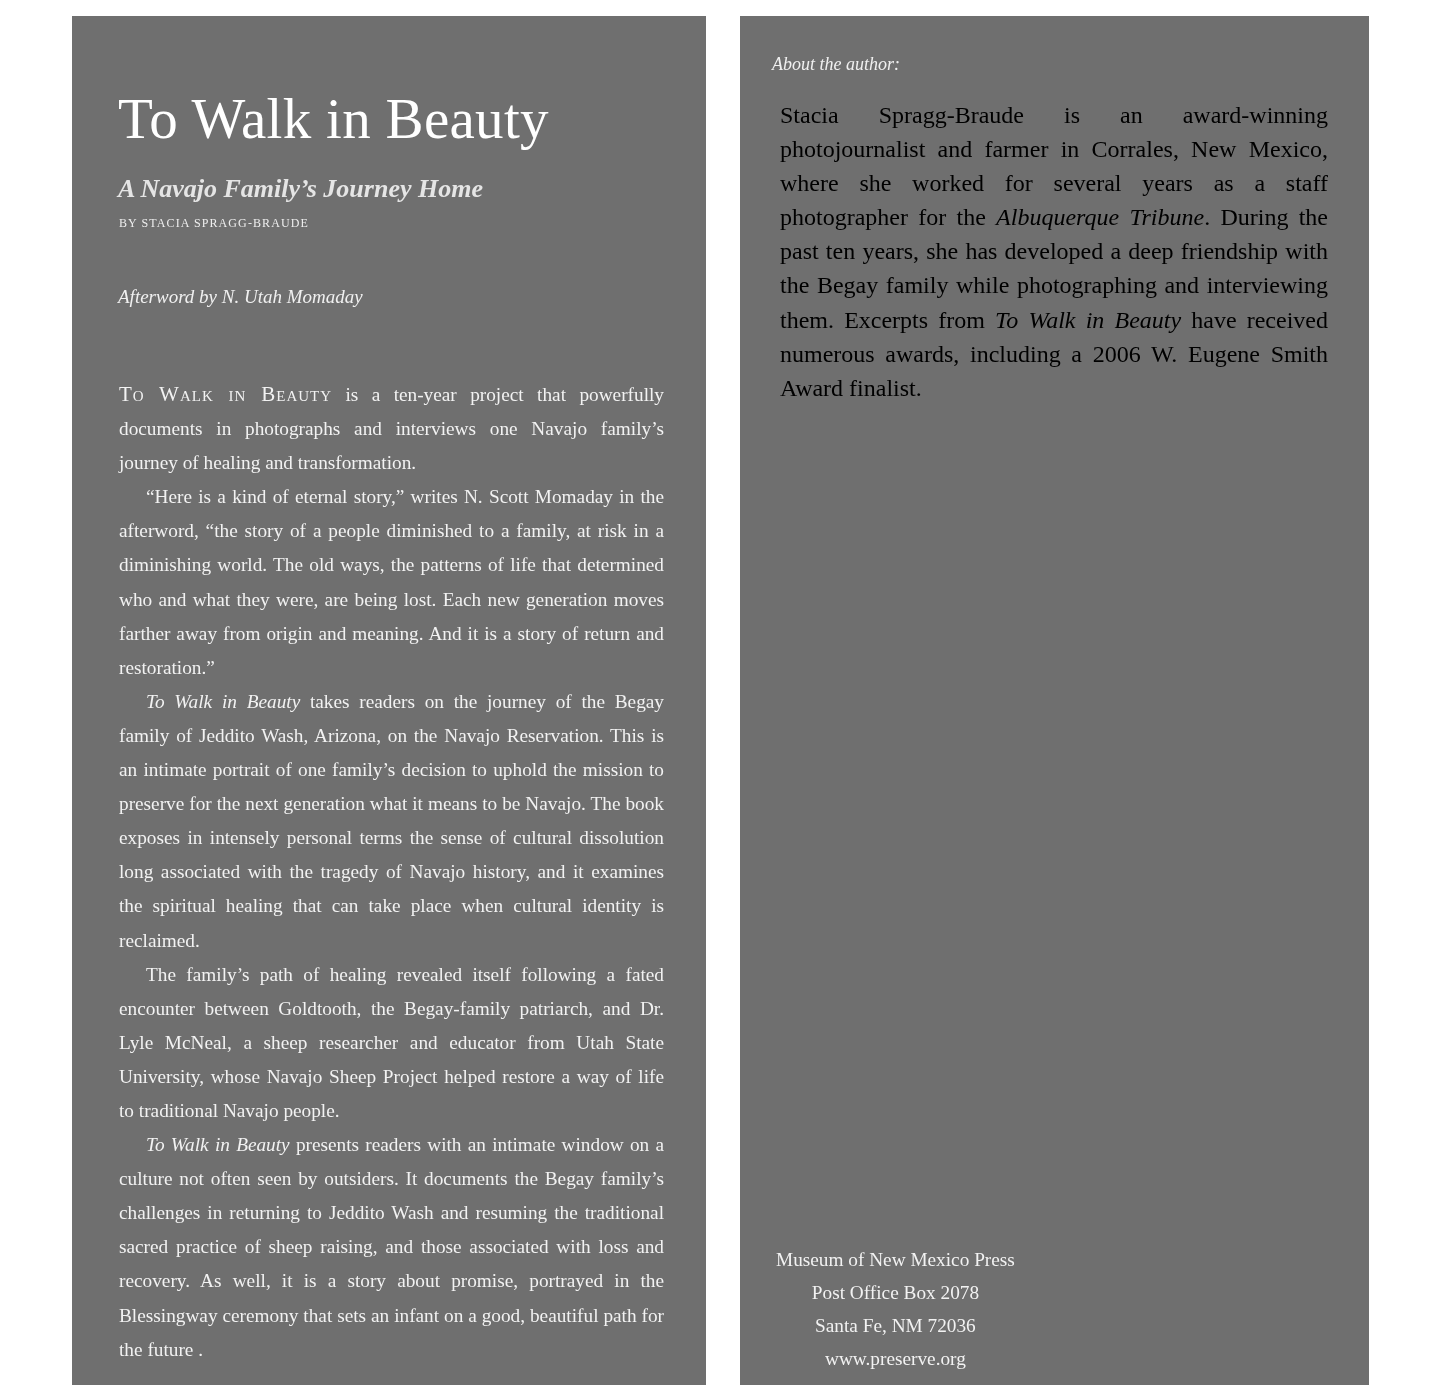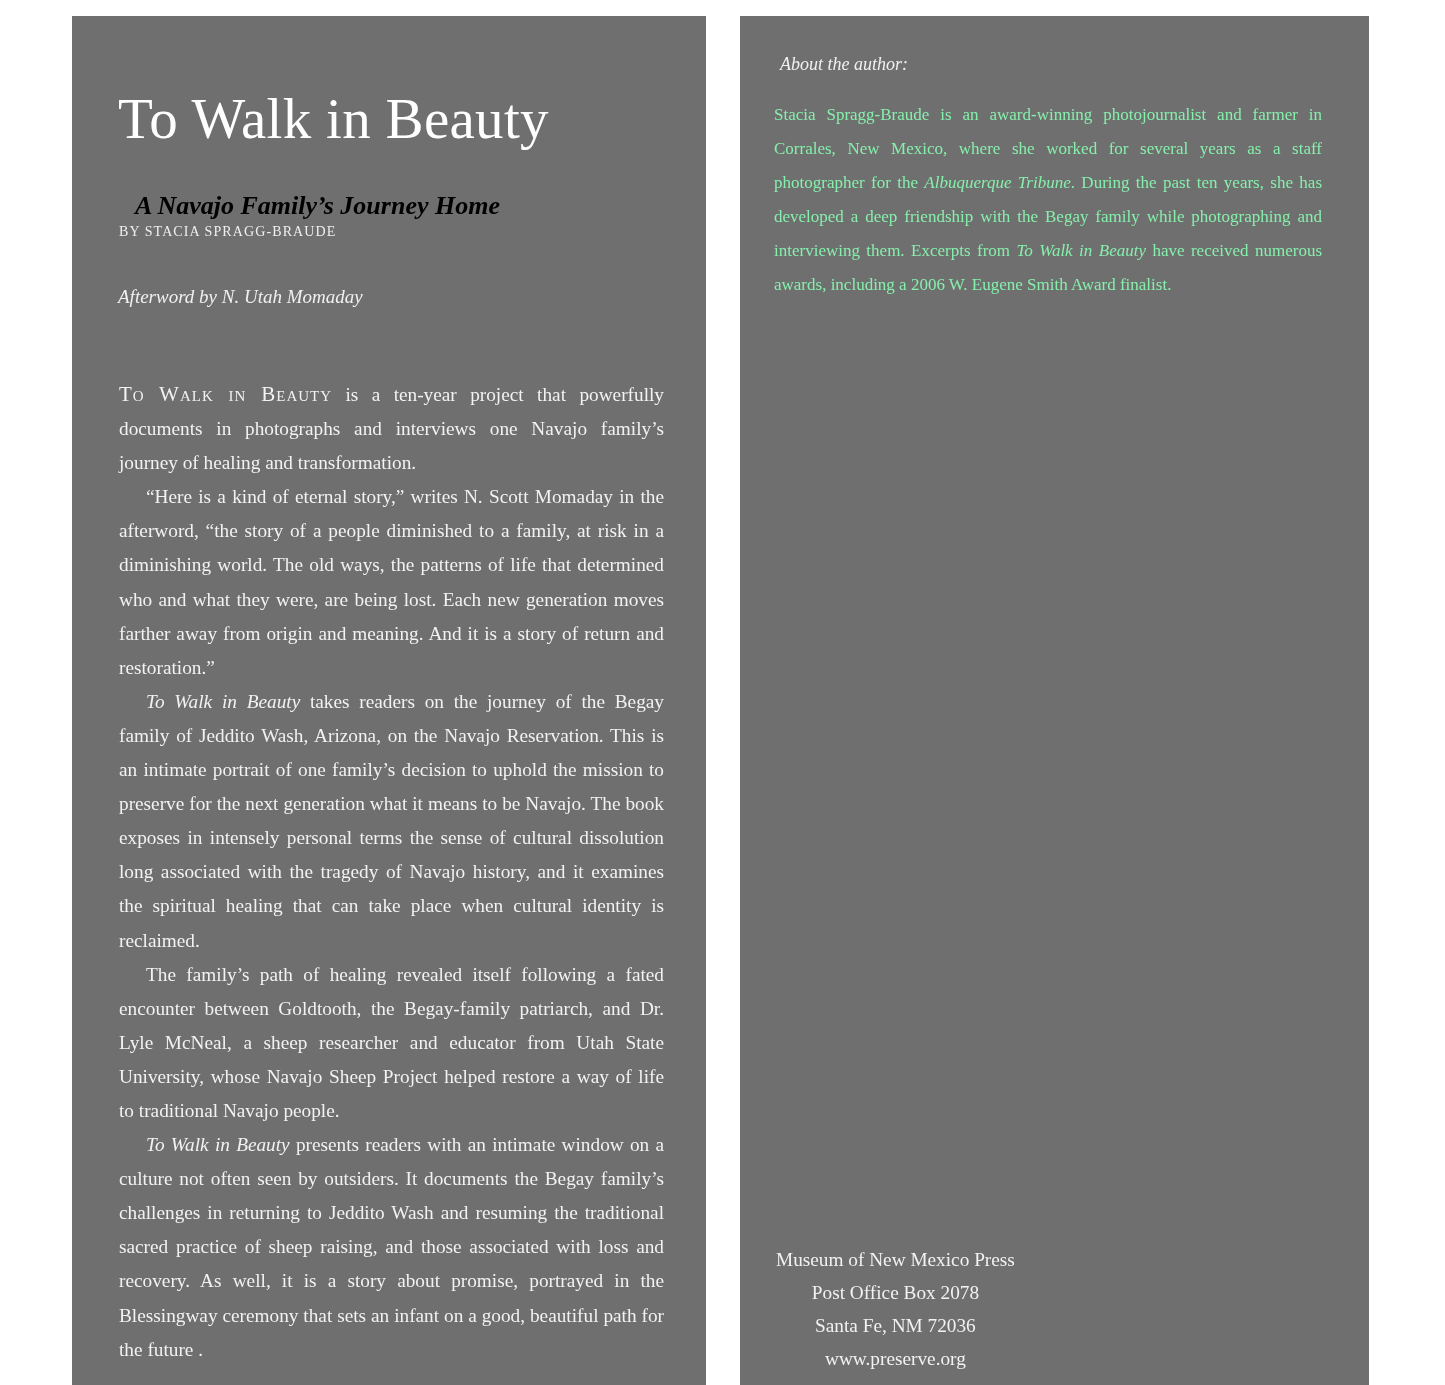--- a/index.html
+++ b/index.html
@@ -13,48 +13,48 @@
   }
   #left-panel { left: 72px; width: 634px; }
   #right-panel { left: 740px; width: 629px; }
 
   .title {
     position: absolute; left: 46px; top: 70px; margin: 0;
     font-size: 57px; font-weight: normal; letter-spacing: 0.3px; color: #ffffff;
     white-space: nowrap;
   }
   .subtitle {
-    position: absolute; left: 46px; top: 158px; margin: 17px;
-    font-size: 26px; font-style: italic; color: #000000; white-space: nowrap;
+    position: absolute; left: 46px; top: 158px; margin: 0;
+    font-size: 26px; font-style: italic; color: #e5e5e5; white-space: nowrap;
   }
   .byline {
-    position: absolute; left: 47px; top: 208px; margin: 0;
-    font-size: 14px; letter-spacing: 1.1px; color: #efefef; white-space: nowrap;
+    position: absolute; left: 47px; top: 200px; margin: 0;
+    font-size: 12px; letter-spacing: 1.1px; color: #efefef; white-space: nowrap;
   }
   .afterword {
     position: absolute; left: 46px; top: 270px; margin: 0;
     font-size: 19px; font-style: italic; color: #f0f0f0; white-space: nowrap;
   }
   .body-text {
     position: absolute; left: 47px; top: 361px; width: 545px;
     font-size: 19.3px; line-height: 34.1px; text-align: justify; color: #f2f2f2;
     hyphens: manual;
   }
   .body-text p { margin: 0; text-indent: 27px; }
   .body-text p.first { text-indent: 0; }
   .smallcaps { font-variant: small-caps; font-size: 21px; letter-spacing: 1px; }
   .it { font-style: italic; }
 
   .about-label {
-    position: absolute; left: 40px; top: 38px; margin: 0;
+    position: absolute; left: 32px; top: 38px; margin: 0;
     font-size: 18px; font-style: italic; color: #f0f0f0; white-space: nowrap;
   }
   .bio {
-    position: absolute; left: 34px; top: 82px; width: 548px;
-    font-size: 17px; line-height: 34.1px; text-align: justify; color: #86efac;
+    position: absolute; left: 40px; top: 82px; width: 548px;
+    font-size: 24px; line-height: 34.1px; text-align: justify; color: #000000;
   }
   .bio p { margin: 0; }
   .publisher {
     position: absolute; left: 36px; top: 1227px;
     font-size: 19.3px; line-height: 33px; color: #f2f2f2;
   }
   .publisher div { white-space: nowrap; text-align: center; }
 </style>
 </head>
 <body>

